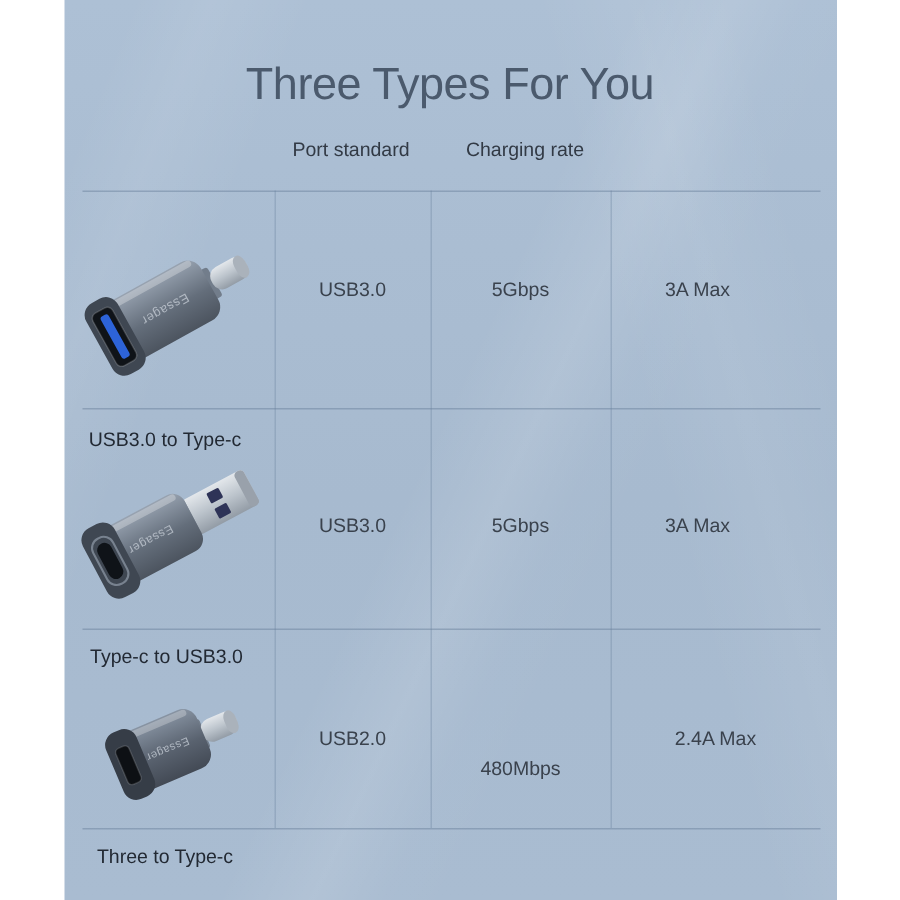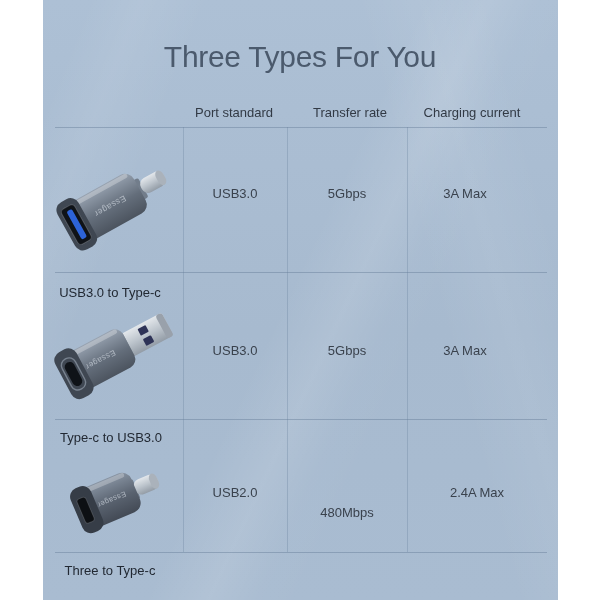--- a/index.html
+++ b/index.html
@@ -16,21 +16,21 @@
       linear-gradient(75deg, rgba(255,255,255,0) 70%, rgba(255,255,255,0.06) 80%, rgba(255,255,255,0) 90%),
       linear-gradient(180deg,#adc0d5 0%,#a7bacf 55%,#a9bcd1 100%);
     overflow:hidden;
   }
   .title{
     position:absolute;left:257px;top:40px;transform:translateX(-50%);
     margin:0;font-size:30px;font-weight:400;letter-spacing:-0.3px;
     color:#4b5a6d;white-space:nowrap;
   }
   .col-h{
-    position:absolute;top:105px;transform:translateX(-50%);
+    position:absolute;top:92px;transform:translateX(-50%);
     font-size:13px;color:#323a45;white-space:nowrap;text-align:center;
   }
   .hline{position:absolute;left:12px;width:492px;height:1px;background:rgba(104,128,154,0.48);}
   .vline{position:absolute;top:127px;height:425px;width:1px;background:rgba(104,128,154,0.32);}
   .row-label{
     position:absolute;transform:translateX(-50%);
     font-size:13px;color:#222933;white-space:nowrap;margin-top:36px;
   }
   .cell{
     position:absolute;transform:translate(-50%,-50%);
@@ -40,22 +40,21 @@
   svg text{font-family:"Liberation Sans",sans-serif;}
 </style>
 </head>
 <body>
 
 <div class="panel">
 
   <h1 class="title">Three Types For You</h1>
 
   <div class="col-h" style="left:191px">Port standard</div>
-  <div class="col-h" style="left:307px">Transfer rate</div>
-  <div class="col-h" style="left:429px">Charging current</div>
+  <div class="col-h" style="left:307px">Charging rate</div>
 
   <div class="hline" style="top:127px"></div>
   <div class="hline" style="top:272px"></div>
   <div class="hline" style="top:419px"></div>
   <div class="hline" style="top:552px"></div>
   <div class="vline" style="left:140px"></div>
   <div class="vline" style="left:244px"></div>
   <div class="vline" style="left:364px"></div>
 
   <svg width="0" height="0" style="position:absolute">

